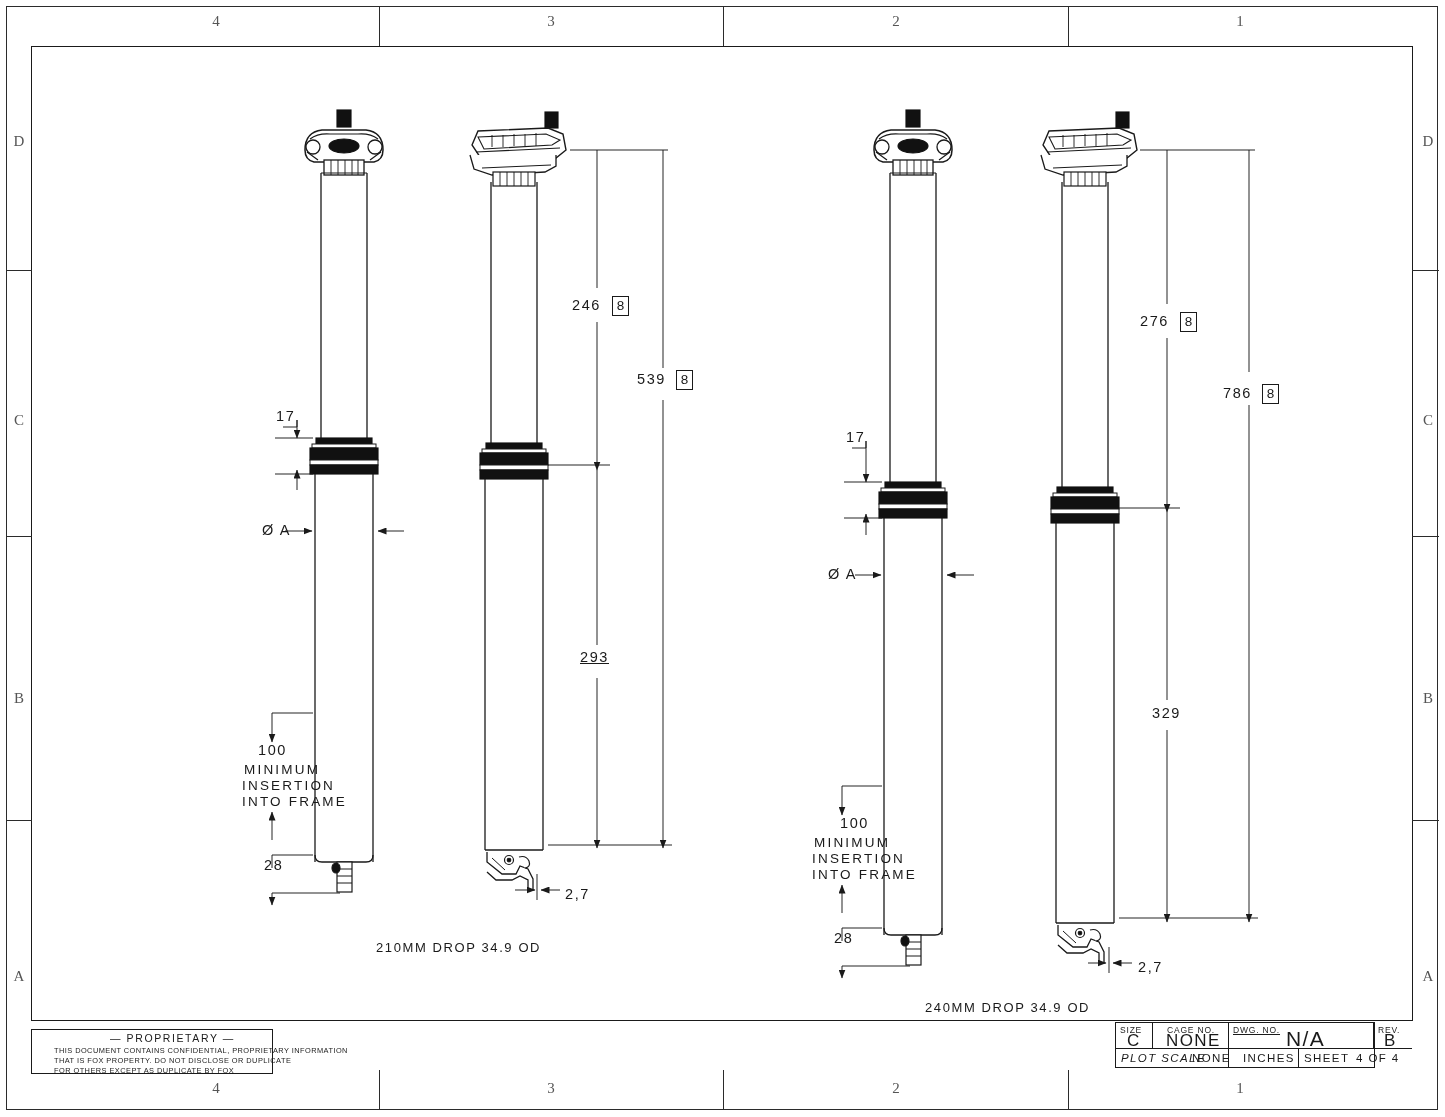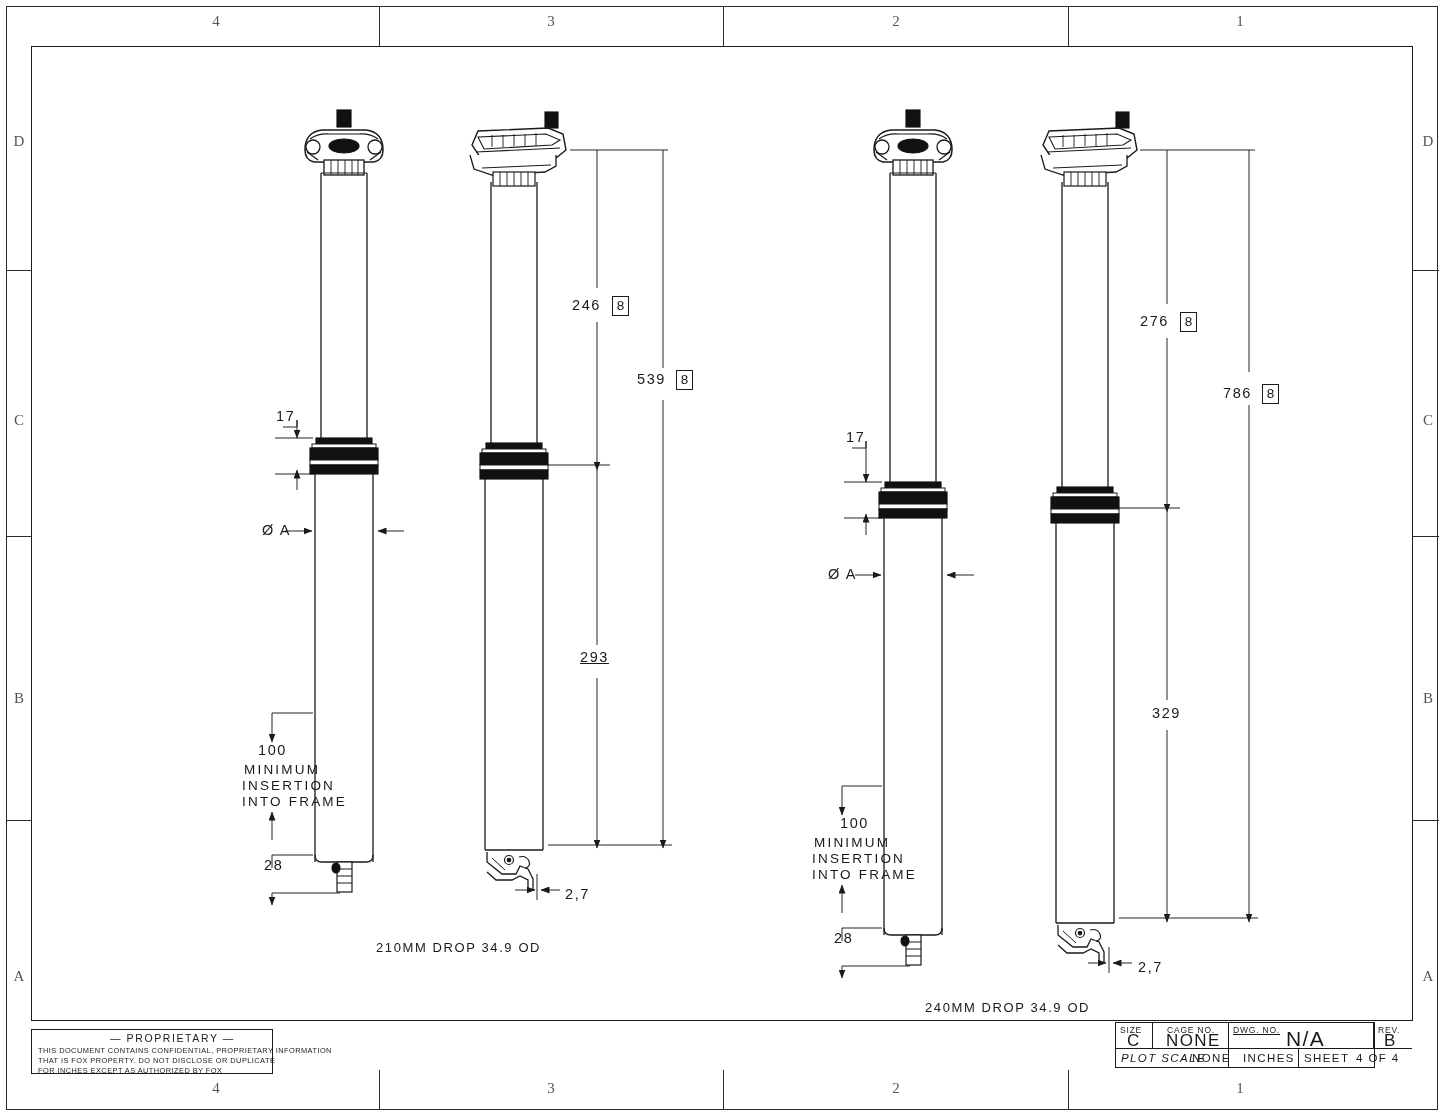--- a/index.html
+++ b/index.html
@@ -146,20 +146,21 @@
     white-space: nowrap;
     color: #1a1a1a;
   }
   .prop-body {
     position: absolute;
     font-size: 7.4px;
     letter-spacing: 0.45px;
     line-height: 9.6px;
     color: #1a1a1a;
     white-space: nowrap;
+    margin-left: 16px;
   }
   svg { display: block; overflow: visible; }
 </style>
 </head>
 <body>
 
 <div id="sheet">
 
   <div class="outer-border"></div>
   <div class="inner-border"></div>
@@ -447,21 +448,21 @@
 
   <div class="dim-text" style="left:1152px; top:705px;">329</div>
   <div class="dim-text" style="left:1138px; top:959px;">2,7</div>
 
   <div class="caption" style="left:925px; top:1000px;text-align:center;">240MM DROP   34.9 OD</div>
 
   <div class="prop-box" style="left:31px; top:1029px; width:242px; height:45px;">
     <div class="prop-title" style="left:78px; top:2px;">—  PROPRIETARY  —</div>
     <div class="prop-body" style="left:6px; top:16px;">THIS DOCUMENT CONTAINS CONFIDENTIAL, PROPRIETARY INFORMATION</div>
     <div class="prop-body" style="left:6px; top:26px;">THAT IS FOX PROPERTY.   DO NOT DISCLOSE OR DUPLICATE</div>
-    <div class="prop-body" style="left:6px; top:36px;">FOR INCHES EXCEPT AS AUTHORIZED BY FOX</div>
+    <div class="prop-body" style="left:6px; top:36px;">FOR OTHERS EXCEPT AS DUPLICATE BY FOX</div>
   </div>
 
   <div class="tb" style="left:1115px; top:1022px; width:260px; height:46px;">
 
     <div class="ln-v" style="left:36px; top:0px; height:25px;"></div>
     <div class="ln-v" style="left:112px; top:0px; height:25px;"></div>
     <div class="ln-v" style="left:257px; top:0px; height:25px;"></div>
 
     <div class="ln-h" style="left:0px; top:25px; width:296px;"></div>
 

